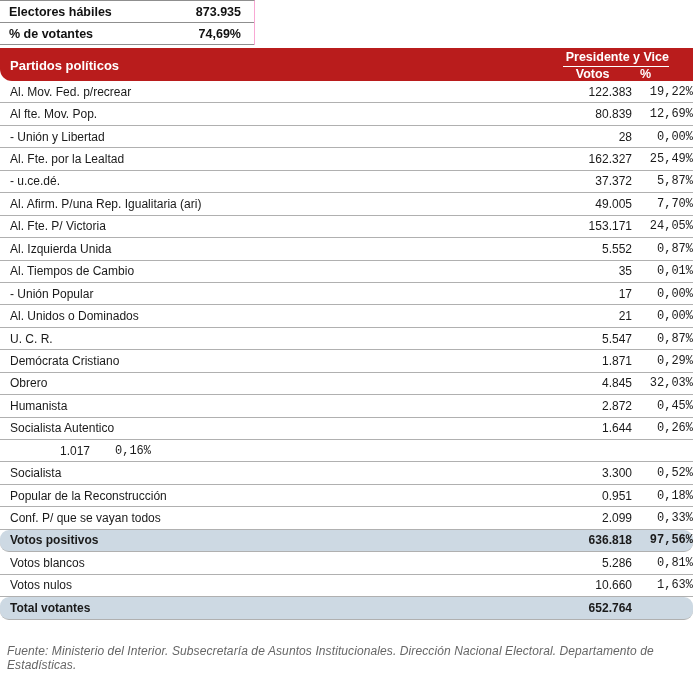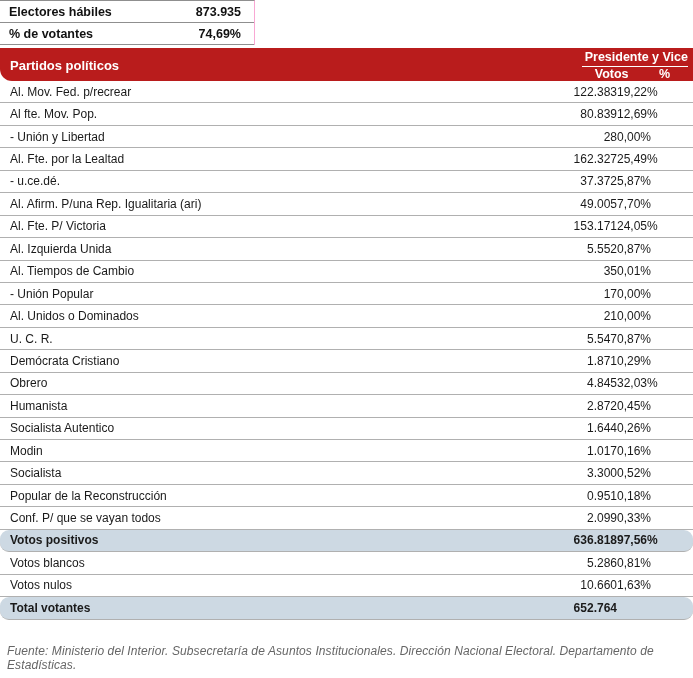--- a/index.html
+++ b/index.html
@@ -23,21 +23,21 @@
   
   .header-band{
     position:relative;height:33px;margin-top:3px;
     background:#b91c1c;border-radius:0 0 0 12px;
   }
   .header-left{
     position:absolute;left:10px;top:50%;transform:translateY(-50%);
     color:#fff;font-weight:bold;font-size:13px;
   }
   .header-right{
-    position:absolute;right:5px;top:0;width:106px;height:100%;
+    position:absolute;right:24px;top:0;width:106px;height:100%;
     display:flex;flex-direction:column;
   }
   .header-group{
     height:21px;display:flex;align-items:center;justify-content:flex-end;
     color:#fff;font-weight:bold;font-size:12.5px;
     border-bottom:1px solid #ffffff;
   }
   .header-cols{flex:1;display:flex;align-items:flex-start;}
   .header-col-votes{
     width:56%;text-align:center;color:#fff;font-weight:bold;font-size:12.5px;
@@ -47,21 +47,21 @@
   }
 
   
   .rows{width:693px;}
   .row{
     display:flex;align-items:center;height:22.44px;box-sizing:border-box;
     border-bottom:1px solid #b0b0b0;font-size:12px;color:#1a1a1a;
   }
   .row .party{flex:1;padding-left:10px;white-space:nowrap;}
   .row .votes{width:90px;text-align:right;white-space:nowrap;}
-  .row .pct{width:61px;text-align:left;margin-right:15px;white-space:nowrap;}
+  .row .pct{width:61px;text-align:right;white-space:nowrap;font-family:Liberation Mono, monospace;}
   .row.highlight{background:#cdd9e3;font-weight:bold;border-radius:9px;}
 
   
   .footer{
     margin-top:24px;padding-left:7px;font-size:12px;color:#666;
     letter-spacing:0.1px;
     font-style:italic;
   }
 </style>
 </head>
@@ -181,21 +181,20 @@
     <span class="pct">0,45%</span>
   </div>
 
   <div class="row">
     <span class="party">Socialista Autentico</span>
     <span class="votes">1.644</span>
     <span class="pct">0,26%</span>
   </div>
 
   <div class="row">
-    <span class="party">Modin</span>
     <span class="votes">1.017</span>
     <span class="pct">0,16%</span>
   </div>
 
   <div class="row">
     <span class="party">Socialista</span>
     <span class="votes">3.300</span>
     <span class="pct">0,52%</span>
   </div>
 

